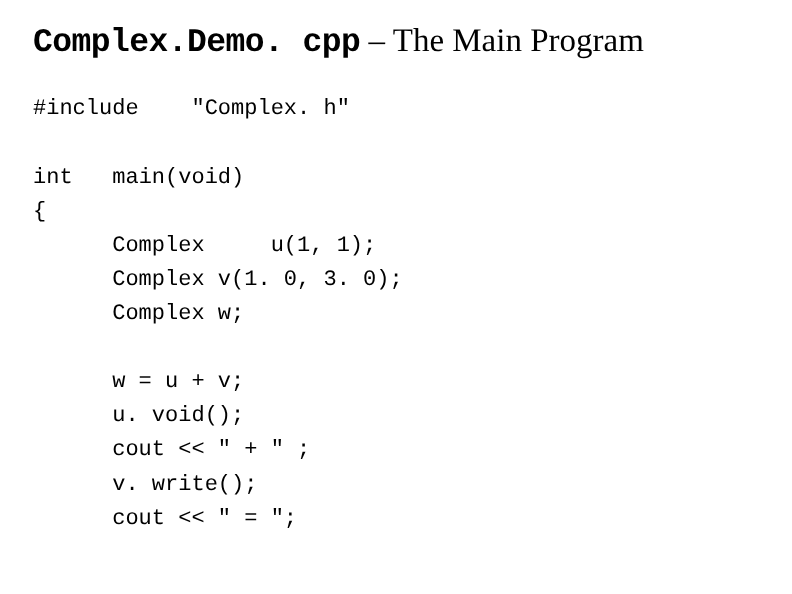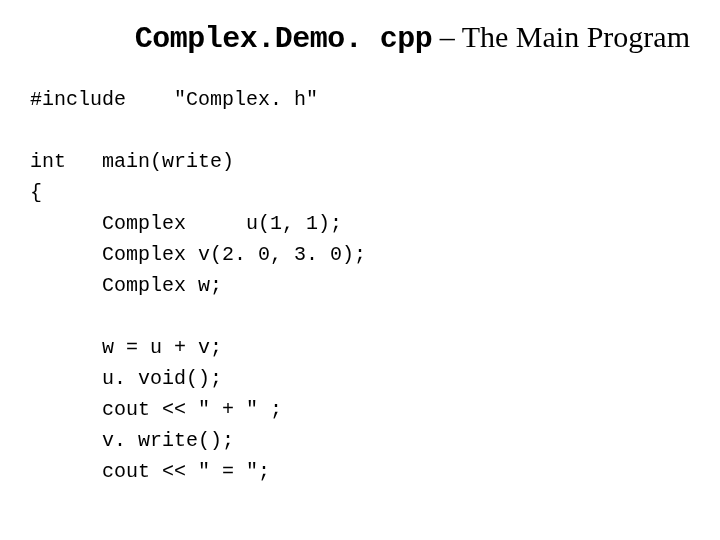--- a/index.html
+++ b/index.html
@@ -12,21 +12,20 @@
       color: #000;
       overflow: hidden;
     }
     .slide {
       padding: 20px 30px 30px 30px;
     }
     .title {
       font-size: 30px;
       margin-bottom: 28px;
       white-space: nowrap;
-      text-align: right;
     }
     .title .mono {
       font-family: "Courier New", Courier, monospace;
       font-weight: bold;
       letter-spacing: -0.5px;
     }
     .code {
       font-family: "Courier New", Courier, monospace;
       font-size: 20px;
       line-height: 1.55;
@@ -36,24 +35,24 @@
 </head>
 <body>
 
 <div class="slide">
   <div class="title">
     <span class="mono">Complex.Demo. cpp</span><span> – The Main Program</span>
   </div>
 
   <div class="code"><span>#include</span>    <span>"Complex. h"</span>
 
-<span>int</span>   <span>main(write)</span>
+<span>int</span>   <span>main(void)</span>
 <span>{</span>
       <span>Complex     u(1, 1);</span>
-      <span>Complex v(2. 0, 3. 0);</span>
+      <span>Complex v(1. 0, 3. 0);</span>
       <span>Complex w;</span>
 
       <span>w = u + v;</span>
       <span>u. void();</span>
       <span>cout &lt;&lt; " + " ;</span>
       <span>v. write();</span>
       <span>cout &lt;&lt; " = ";</span></div>
 </div>
 
 </body></html>

